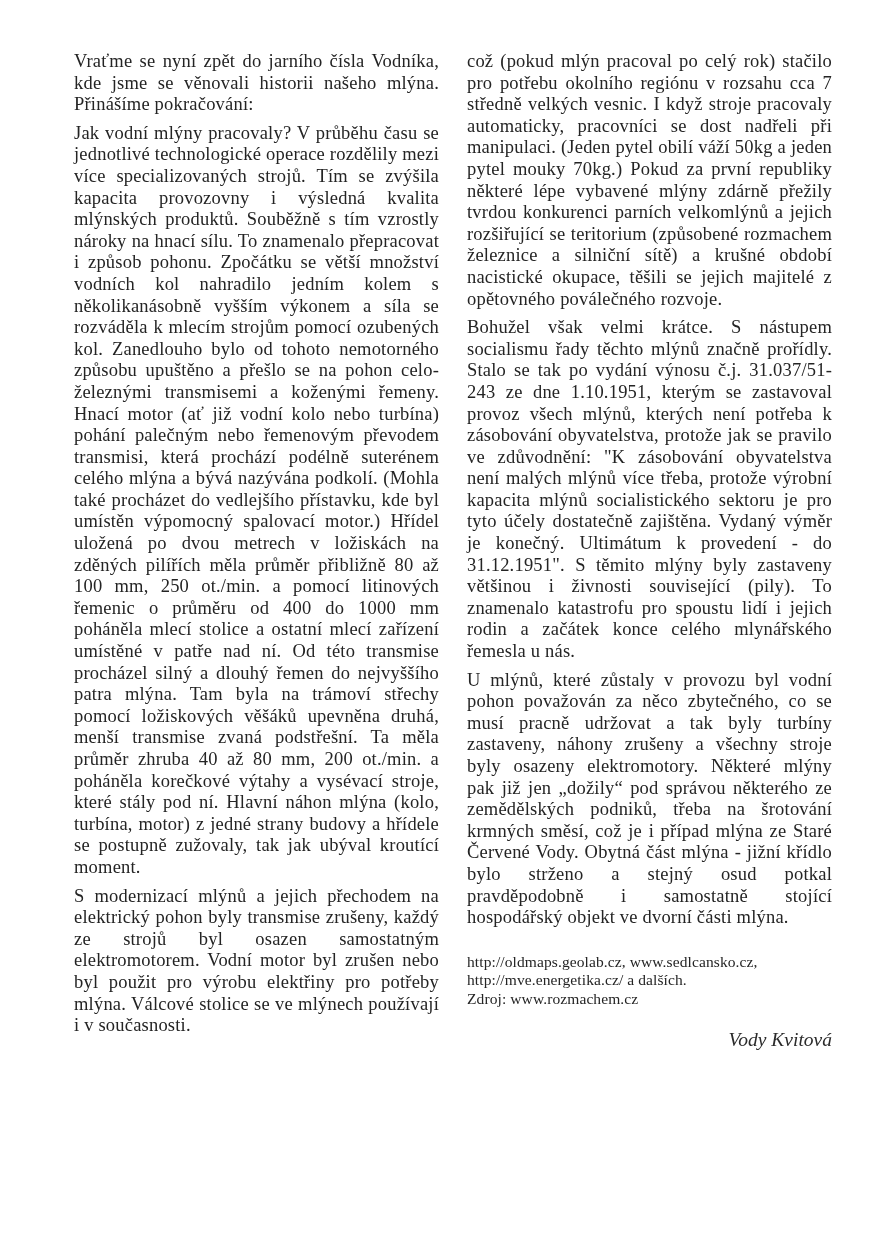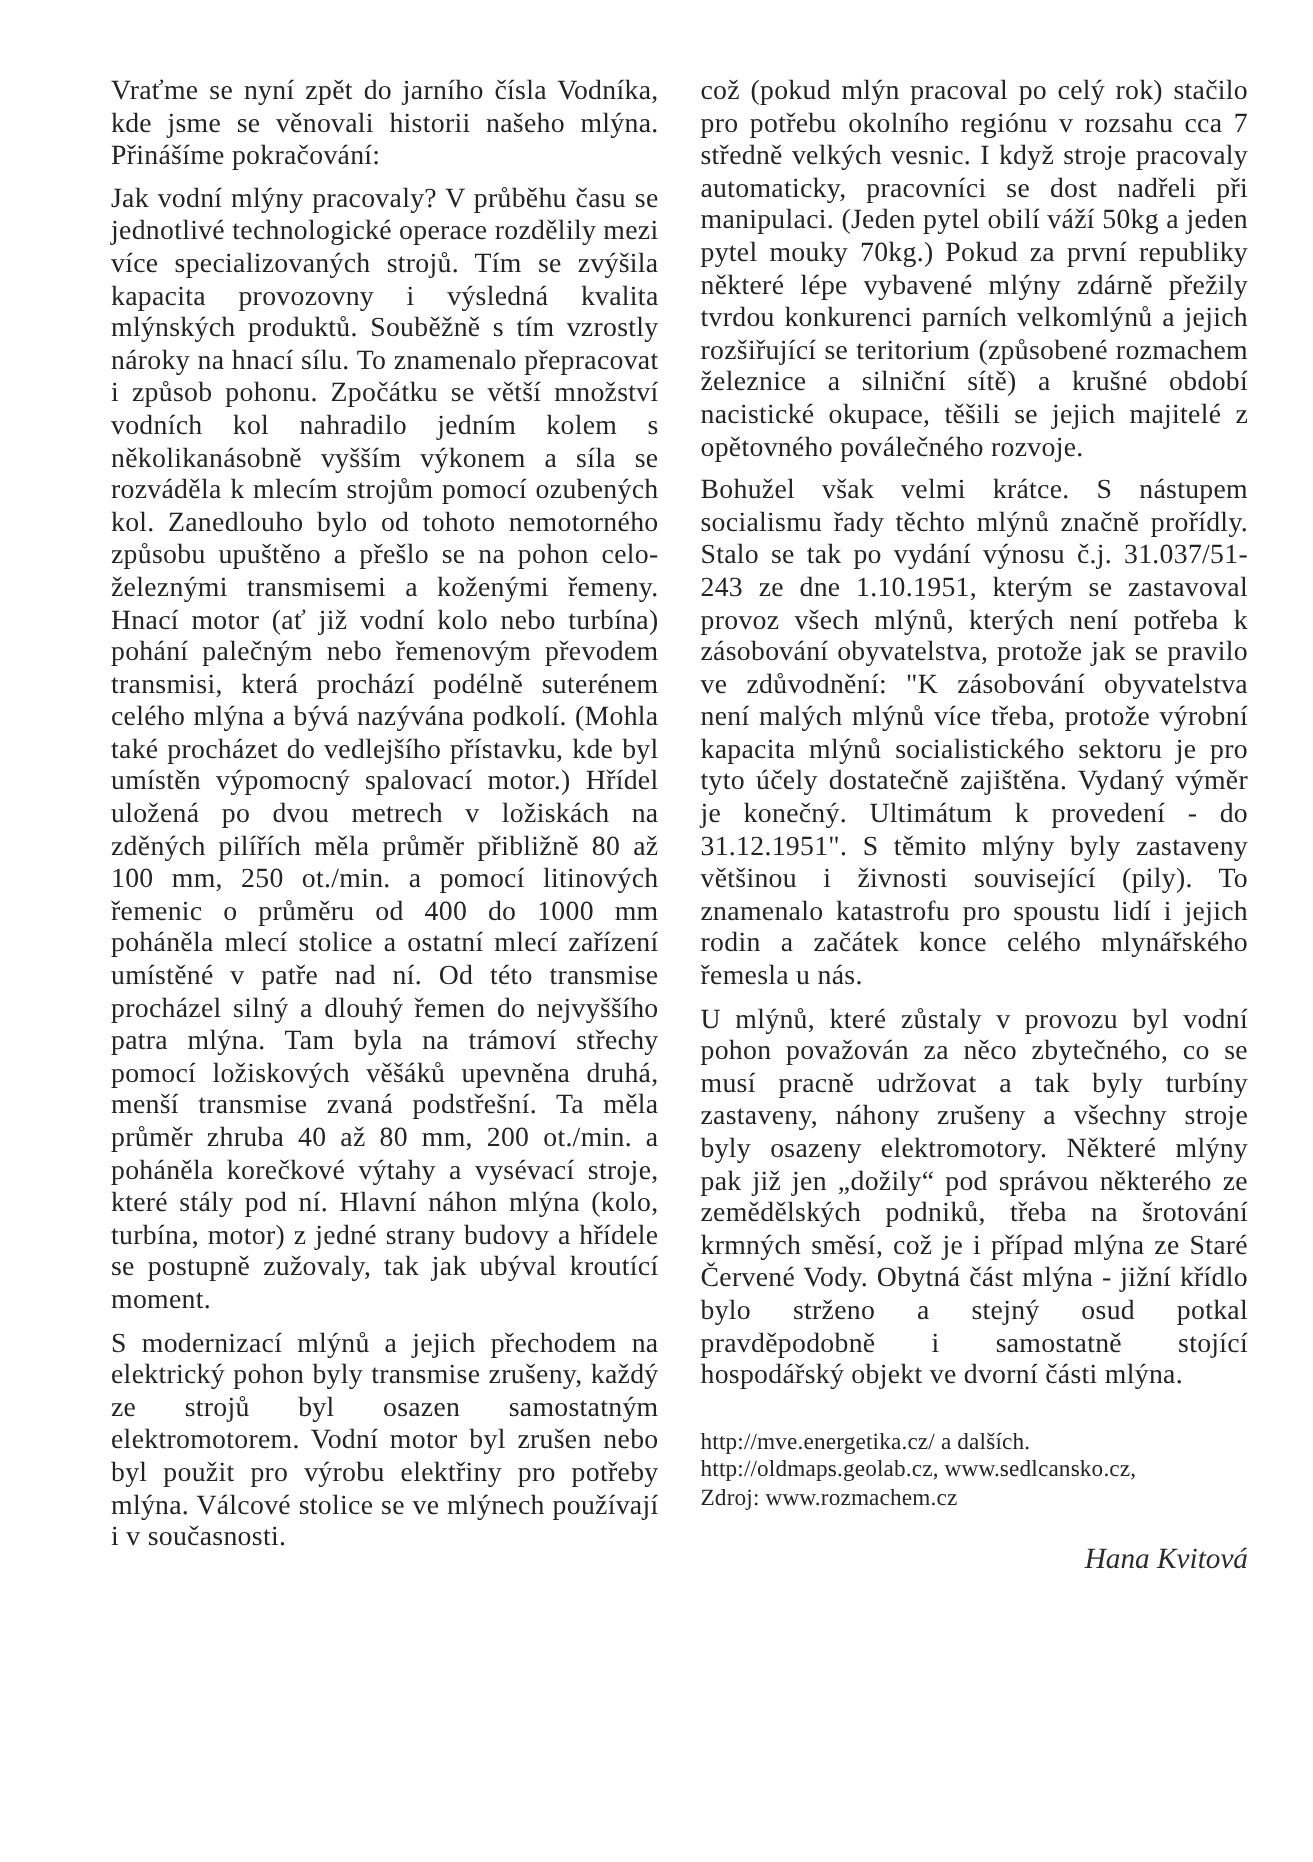--- a/index.html
+++ b/index.html
@@ -65,22 +65,22 @@
       <p>Jak vodní mlýny pracovaly? V průběhu času se jednotlivé technologické operace rozdělily mezi více specializovaných strojů. Tím se zvýšila kapacita provozovny i výsledná kvalita mlýnských produktů. Souběžně s tím vzrostly nároky na hnací sílu. To znamenalo přepracovat i způsob pohonu. Zpočátku se větší množství vodních kol nahradilo jedním kolem s několikanásobně vyšším výkonem a síla se rozváděla k mlecím strojům pomocí ozubených kol. Zanedlouho bylo od tohoto nemotorného způsobu upuštěno a přešlo se na pohon celo-železnými transmisemi a koženými řemeny. Hnací motor (ať již vodní kolo nebo turbína) pohání palečným nebo řemenovým převodem transmisi, která prochází podélně suterénem celého mlýna a bývá nazývána podkolí. (Mohla také procházet do vedlejšího přístavku, kde byl umístěn výpomocný spalovací motor.) Hřídel uložená po dvou metrech v ložiskách na zděných pilířích měla průměr přibližně 80 až 100 mm, 250 ot./min. a pomocí litinových řemenic o průměru od 400 do 1000 mm poháněla mlecí stolice a ostatní mlecí zařízení umístěné v patře nad ní. Od této transmise procházel silný a dlouhý řemen do nejvyššího patra mlýna. Tam byla na trámoví střechy pomocí ložiskových věšáků upevněna druhá, menší transmise zvaná podstřešní. Ta měla průměr zhruba 40 až 80 mm, 200 ot./min. a poháněla korečkové výtahy a vysévací stroje, které stály pod ní. Hlavní náhon mlýna (kolo, turbína, motor) z jedné strany budovy a hřídele se postupně zužovaly, tak jak ubýval kroutící moment.</p>
       <p>S modernizací mlýnů a jejich přechodem na elektrický pohon byly transmise zrušeny, každý ze strojů byl osazen samostatným elektromotorem. Vodní motor byl zrušen nebo byl použit pro výrobu elektřiny pro potřeby mlýna. Válcové stolice se ve mlýnech používají i v současnosti.</p>
     </div>
 
     <div class="col right">
       <p>což (pokud mlýn pracoval po celý rok) stačilo pro potřebu okolního regiónu v rozsahu cca 7 středně velkých vesnic. I když stroje pracovaly automaticky, pracovníci se dost nadřeli při manipulaci. (Jeden pytel obilí váží 50kg a jeden pytel mouky 70kg.) Pokud za první republiky některé lépe vybavené mlýny zdárně přežily tvrdou konkurenci parních velkomlýnů a jejich rozšiřující se teritorium (způsobené rozmachem železnice a silniční sítě) a krušné období nacistické okupace, těšili se jejich majitelé z opětovného poválečného rozvoje.</p>
       <p>Bohužel však velmi krátce. S nástupem socialismu řady těchto mlýnů značně prořídly. Stalo se tak po vydání výnosu č.j. 31.037/51-243 ze dne 1.10.1951, kterým se zastavoval provoz všech mlýnů, kterých není potřeba k zásobování obyvatelstva, protože jak se pravilo ve zdůvodnění: "K zásobování obyvatelstva není malých mlýnů více třeba, protože výrobní kapacita mlýnů socialistického sektoru je pro tyto účely dostatečně zajištěna. Vydaný výměr je konečný. Ultimátum k provedení - do 31.12.1951". S těmito mlýny byly zastaveny většinou i živnosti související (pily). To znamenalo katastrofu pro spoustu lidí i jejich rodin a začátek konce celého mlynářského řemesla u nás.</p>
       <p>U mlýnů, které zůstaly v provozu byl vodní pohon považován za něco zbytečného, co se musí pracně udržovat a tak byly turbíny zastaveny, náhony zrušeny a všechny stroje byly osazeny elektromotory. Některé mlýny pak již jen „dožily“ pod správou některého ze zemědělských podniků, třeba na šrotování krmných směsí, což je i případ mlýna ze Staré Červené Vody. Obytná část mlýna - jižní křídlo bylo strženo a stejný osud potkal pravděpodobně i samostatně stojící hospodářský objekt ve dvorní části mlýna.</p>
 
       <div class="credits">
+        <div>http://oldmaps.geolab.cz, www.sedlcansko.cz,</div>
         <div>http://mve.energetika.cz/ a dalších.</div>
-        <div>http://oldmaps.geolab.cz, www.sedlcansko.cz,</div>
         <div>Zdroj: www.rozmachem.cz</div>
       </div>
 
-      <div class="signature">Hana Kvitová</div>
+      <div class="signature">Vody Kvitová</div>
     </div>
 
   </div>
 </div>
 
 </body></html>

